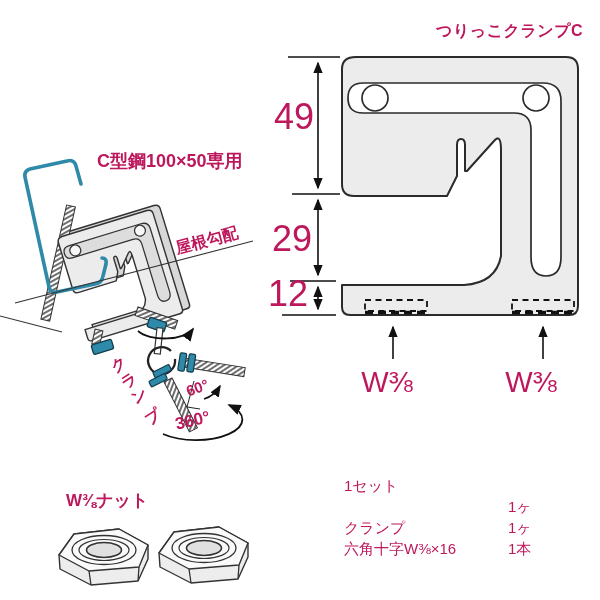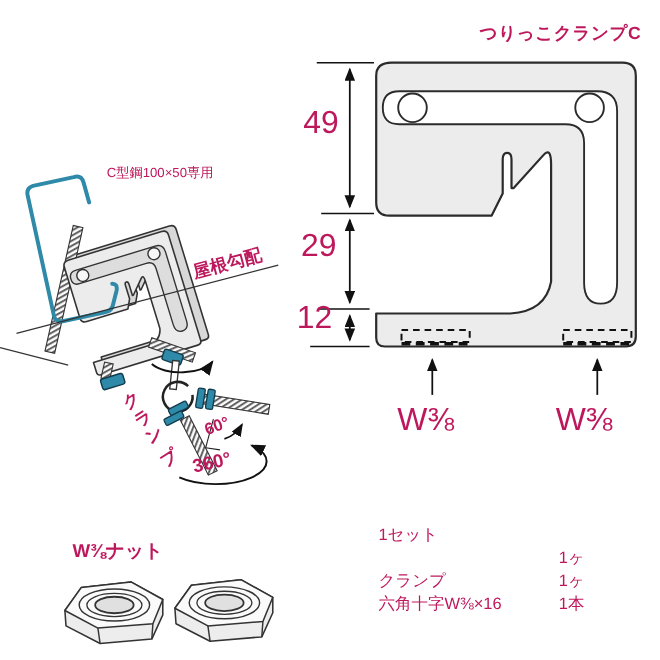--- a/index.html
+++ b/index.html
@@ -1,29 +1,29 @@
 <!DOCTYPE html>
 <html><head>
 <meta charset="utf-8">
 <style>
   html,body{margin:0;padding:0;background:#fff;}
   #stage{position:relative;width:600px;height:600px;background:#ffffff;overflow:hidden;
          font-family:"Liberation Sans",sans-serif;color:#be185d;}
   #art{position:absolute;left:0;top:0;}
   .lbl{position:absolute;white-space:nowrap;line-height:1.15;}
   .title{left:436px;top:22px;font-size:16px;font-weight:bold;letter-spacing:.5px;}
-  .chan{left:97px;top:151px;font-size:12px;font-weight:normal;}
+  .chan{left:97px;top:151px;font-size:18px;font-weight:bold;}
   .roof{left:176px;top:240px;font-size:16px;font-weight:bold;transform:rotate(-15deg);transform-origin:0 50%;}
   .clampv{left:100px;top:349px;font-size:15.5px;font-weight:bold;writing-mode:vertical-rl;
           letter-spacing:2px;transform:rotate(-33deg);transform-origin:50% 0;}
   .a60{left:186px;top:379px;font-size:15px;font-weight:bold;transform:rotate(-20deg);}
   .a360{left:175px;top:411px;font-size:17px;font-weight:bold;transform:rotate(-13deg);}
-  .dim{font-size:29px;width:34px;text-align:right;}
+  .dim{font-size:36px;width:34px;text-align:right;}
   .d49{left:274px;top:96px;}
-  .d29{left:272px;top:208px;}
+  .d29{left:272px;top:218px;}
   .d12{left:268px;top:273px;}
   .wbolt{font-size:29px;width:70px;text-align:center;top:366px;}
   .wb-l{left:352px;} .wb-r{left:496px;}
   .nutlbl{left:66px;top:491px;font-size:17px;font-weight:bold;}
   .parts{position:absolute;left:344px;top:477px;font-size:15px;font-weight:400;}
   .parts .row{position:relative;height:21px;width:240px;}
   .parts .qty{position:absolute;left:164px;top:0;}
 </style>
 </head>
 <body>

